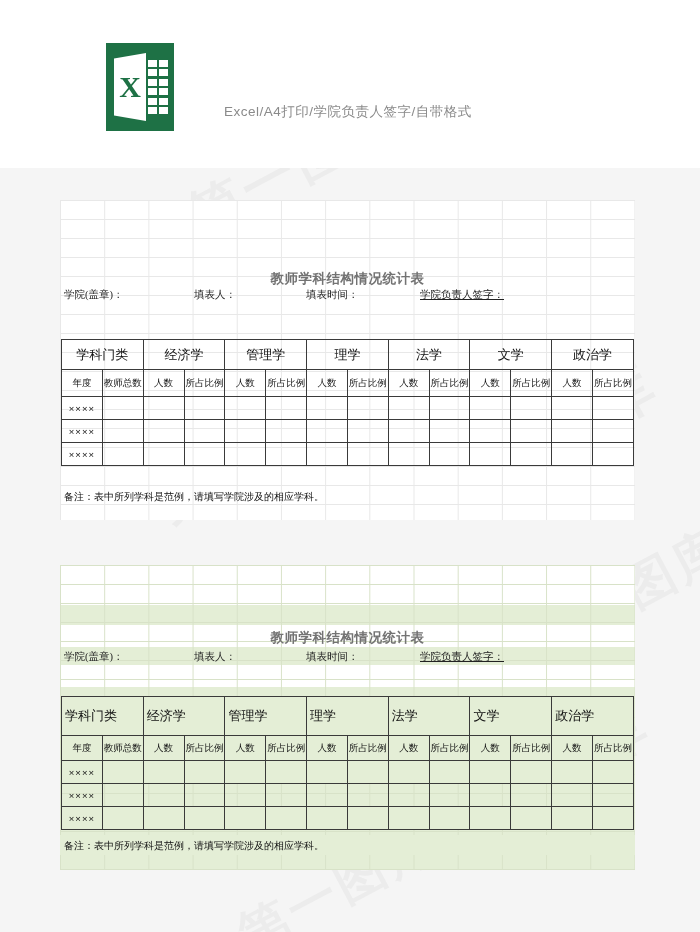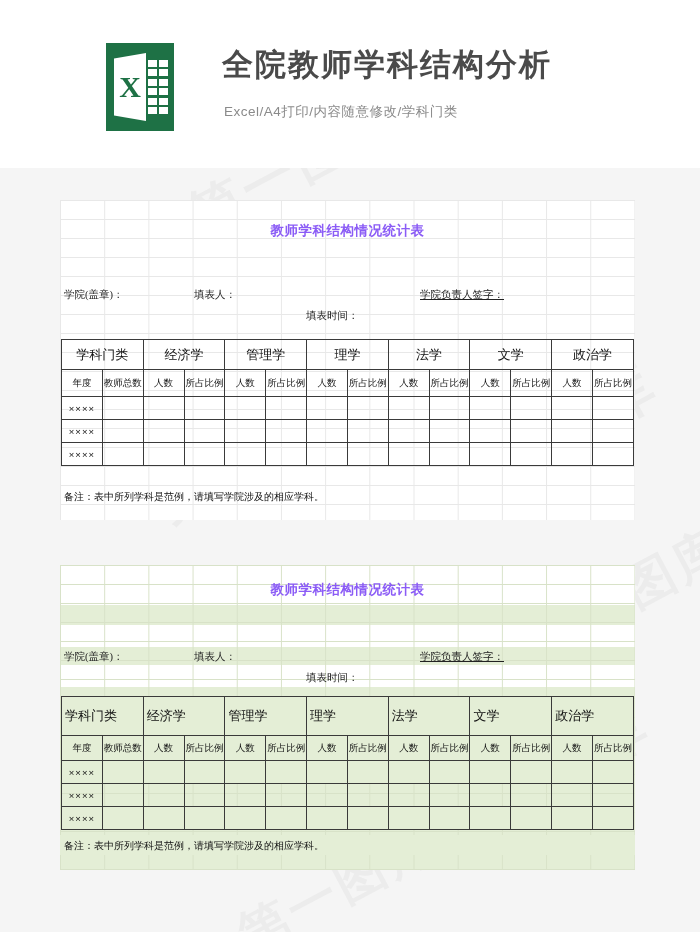--- a/index.html
+++ b/index.html
@@ -81,35 +81,35 @@
     pointer-events:none;
   }
   .sheet2 .bggrid{
     background-image:
       linear-gradient(to right,#d8e2c8 1px,transparent 1px),
       linear-gradient(to bottom,#d8e2c8 1px,transparent 1px);
   }
 
   .title-row{
     position:absolute;left:0;width:100%;
-    text-align:center;font-weight:bold;color:#8b5cf6;
-    font-size:13.5px;letter-spacing:.5px;
+    text-align:center;font-weight:bold;color:#737373;
+    font-size:13.5px;letter-spacing:.5px;margin-top:48px;
   }
   .s1-title{top:22px;}
   .s2-title{top:16px;}
   .s2-titlebg{position:absolute;left:0;top:0;width:100%;height:40px;background:#fff;}
 
   .meta-row{
     position:absolute;left:0;width:100%;height:20px;
     font-size:10.5px;color:#222;
   }
   .meta-row span{position:absolute;top:3px;white-space:nowrap;}
   .m-a{left:4px;font-family:Liberation Serif, serif;}
   .m-b{left:134px;}
-  .m-c{left:246px;margin-top:21px;}
+  .m-c{left:246px;}
   .m-d{left:360px;text-decoration:underline;}
 
   
   .gband{position:absolute;left:0;width:100%;background:#e4eed6;}
 
   
   table.grid{
     position:absolute;border-collapse:collapse;table-layout:fixed;
     font-size:10px;color:#111;
   }
@@ -166,22 +166,21 @@
         <i></i>
         <i></i>
         <i></i>
         <i></i>
         <i></i>
         <i></i>
         <i></i>
         <i></i>
     </div>
   </div>
-  <div class="banner-title">全院教师学科结构分析</div>
-  <div class="banner-sub">Excel/A4打印/内容随意修改/学科门类</div>
+  <div class="banner-sub">Excel/A4打印/学院负责人签字/自带格式</div>
 </div>
 
 <div class="sheet sheet1">
   <div class="bggrid"></div>
   <div class="title-row s1-title">教师学科结构情况统计表</div>
   <div class="meta-row" style="top:85px;">
     <span class="m-a">学院(盖章)：</span>
     <span class="m-b">填表人：</span>
     <span class="m-c">填表时间：</span>
     <span class="m-d">学院负责人签字：</span>

